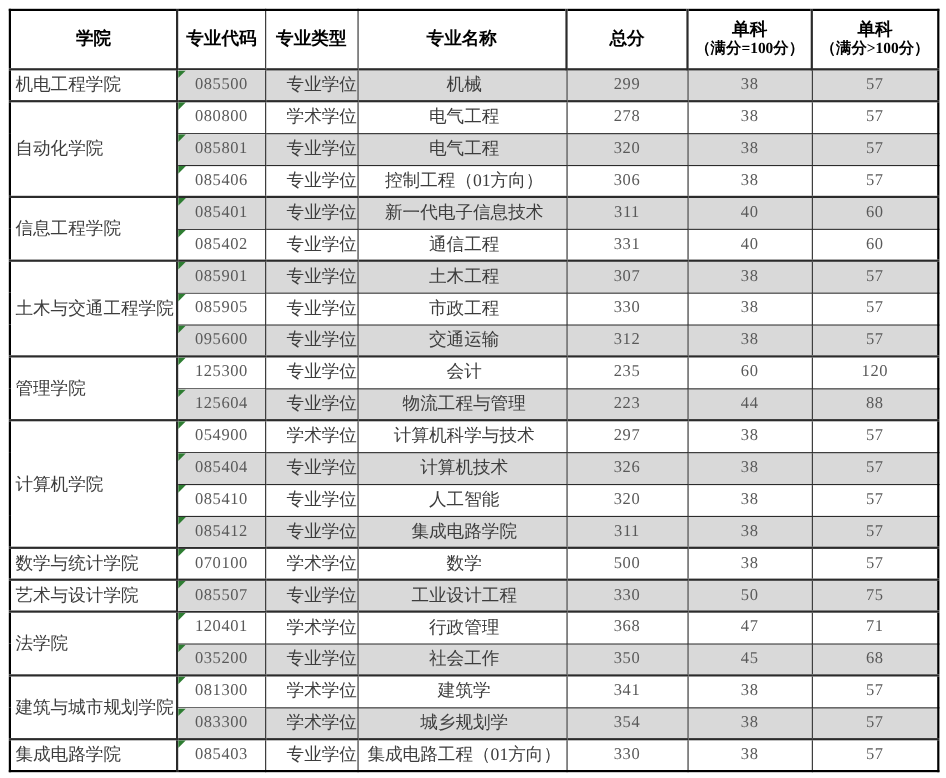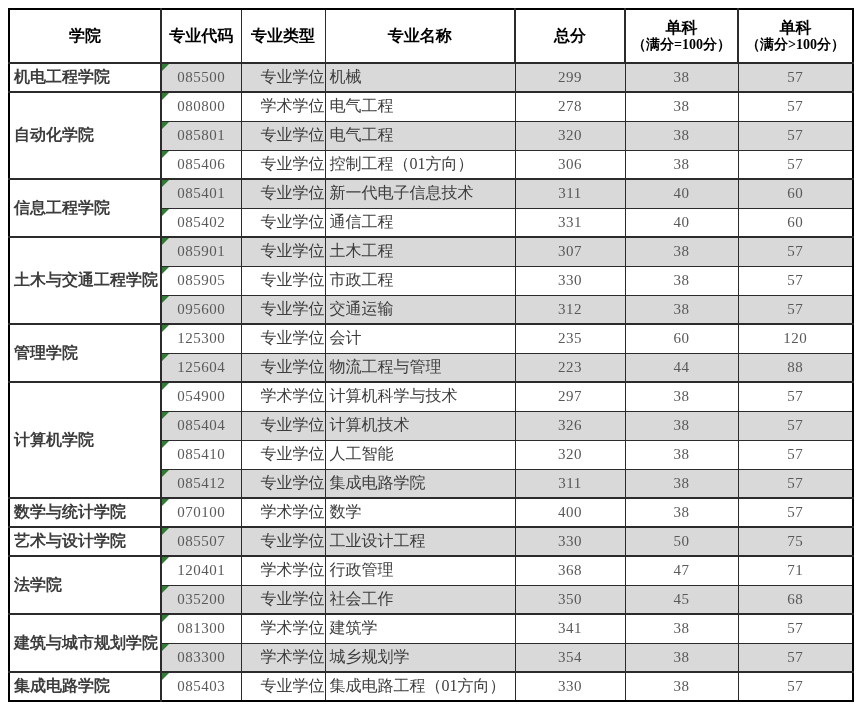--- a/index.html
+++ b/index.html
@@ -39,30 +39,29 @@
     text-align: center;
     vertical-align: middle;
     border-bottom-width: 2px;
     line-height: 1.15;
   }
   th .sub { display: block; font-size: 14px; }
   td { font-size: 16px; color: var(--bodytxt); vertical-align: middle; }
   td.college {
     text-align: left; padding-left: 4px;
     background: #ffffff;
-    font-weight: bold;
   }
   td.code, td.total, td.s100, td.s200 {
     text-align: center;
     font-size: 15px;
     color: var(--numtxt);
     letter-spacing: 0.5px;
   }
   td.type { text-align: right; }
-  td.name { text-align: left; padding-left: 4px; }
+  td.name { text-align: center; padding-left: 4px; }
   
   .vthick { border-right-width: 2px; margin-left: 12px; }
   
   tr.group-start td { border-top-width: 2px; }
   
   tr.shaded td:not(.college) { background: var(--shade); }
   
   td.code { position: relative; }
   .tri {
     position: absolute; top: 0; left: 0;
@@ -221,21 +220,21 @@
           <td class="name">集成电路学院</td>
           <td class="total">311</td>
           <td class="s100">38</td>
           <td class="s200">57</td>
         </tr>
         <tr class="group-start">
           <td class="college vthick" rowspan="1">数学与统计学院</td>
           <td class="code"><span class="tri"></span><span>070100</span></td>
           <td class="type">学术学位</td>
           <td class="name">数学</td>
-          <td class="total">400</td>
+          <td class="total">500</td>
           <td class="s100">38</td>
           <td class="s200">57</td>
         </tr>
         <tr class="shaded group-start">
           <td class="college vthick" rowspan="1">艺术与设计学院</td>
           <td class="code"><span class="tri"></span><span>085507</span></td>
           <td class="type">专业学位</td>
           <td class="name">工业设计工程</td>
           <td class="total">330</td>
           <td class="s100">50</td>

